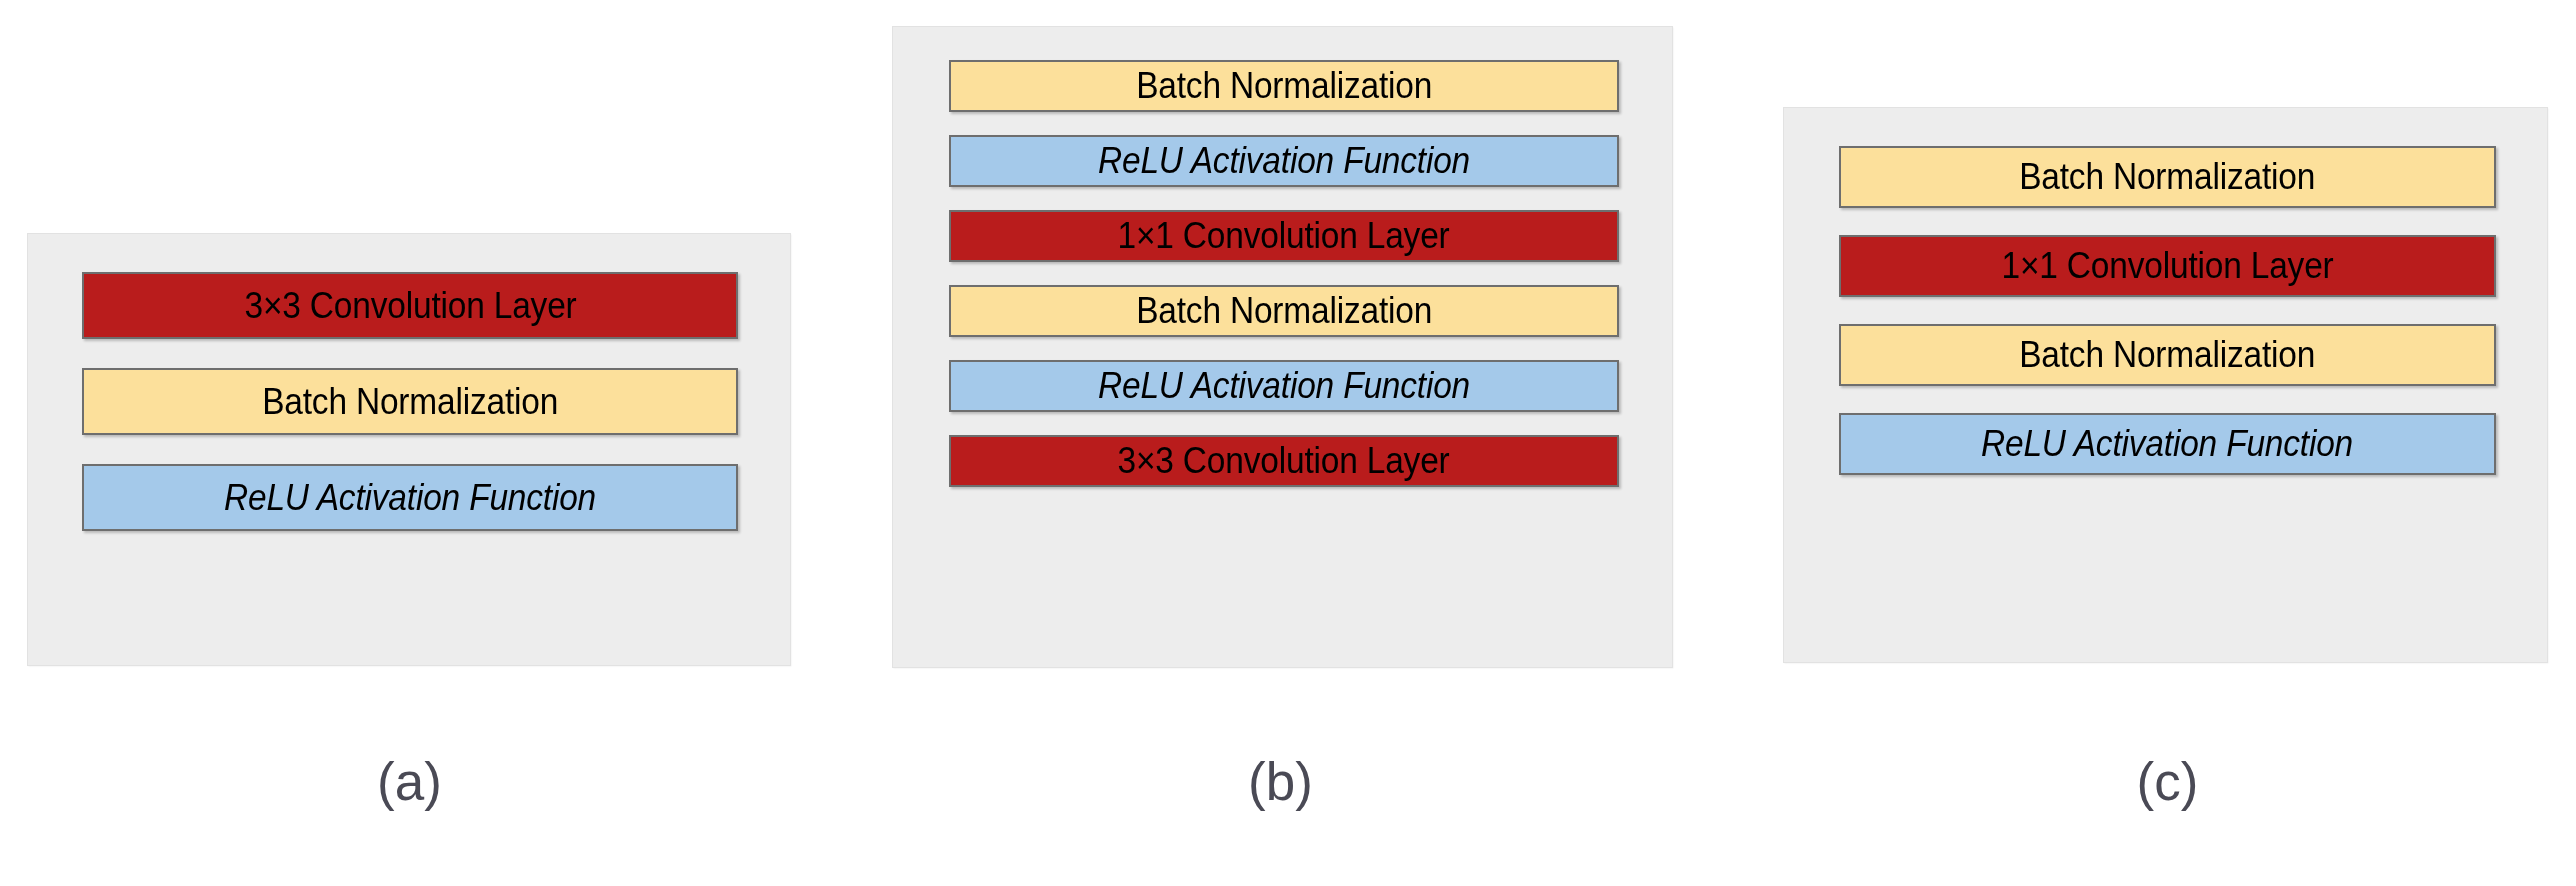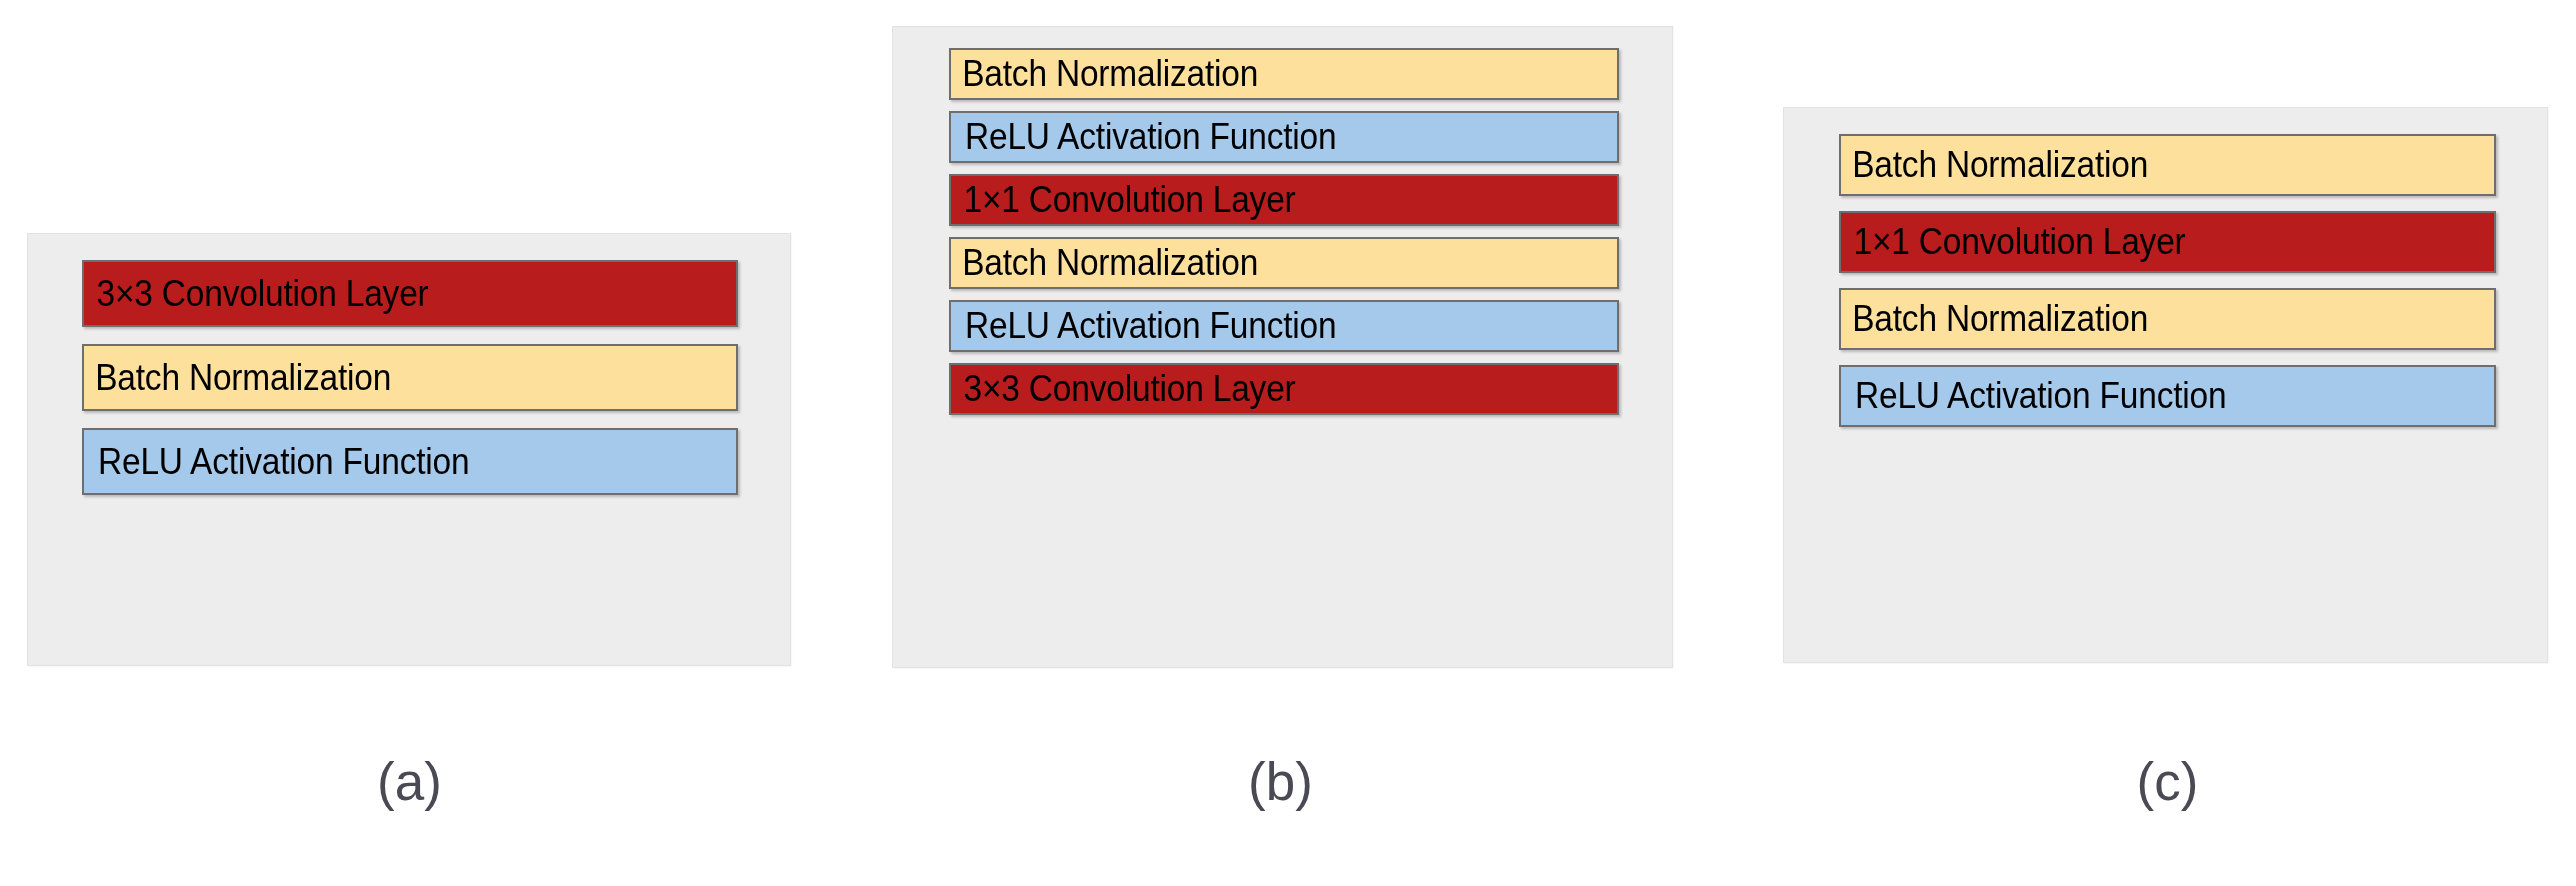--- a/index.html
+++ b/index.html
@@ -38,36 +38,37 @@
     flex-direction: column;
     align-items: stretch;
   }
 
   
   .layer-box {
     box-sizing: border-box;
     border: 2.4px solid #6E6E6E;
     display: flex;
     align-items: center;
-    justify-content: flex-start;
+    justify-content: center;
     color: #000000;
     box-shadow: 1.6px 1.6px 2.4px rgba(0,0,0,0.22);
     white-space: nowrap;
     overflow: hidden;
+    margin-top: 12px;
   }
   .layer-box .layer-label {
     display: block;
     line-height: 1;
     transform: scaleX(0.93);
     letter-spacing: -0.2px;
   }
 
   .type-conv  { background: #b91c1c; }
   .type-bn    { background: #FCE09B; }
-  .type-relu  { background: #A4C9EA; }
+  .type-relu  { background: #A4C9EA; font-style: italic; }
 
   
   #panel-a {
     left: 27.4px;
     top: 233px;
     width: 764px;
     height: 433px;
   }
   #panel-a .panel-stack { padding: 26px 0 0 0; left: 54px; width: 656px; }
   #panel-a .layer-box { height: 67px; font-size: 36px; margin-bottom: 17px; }

